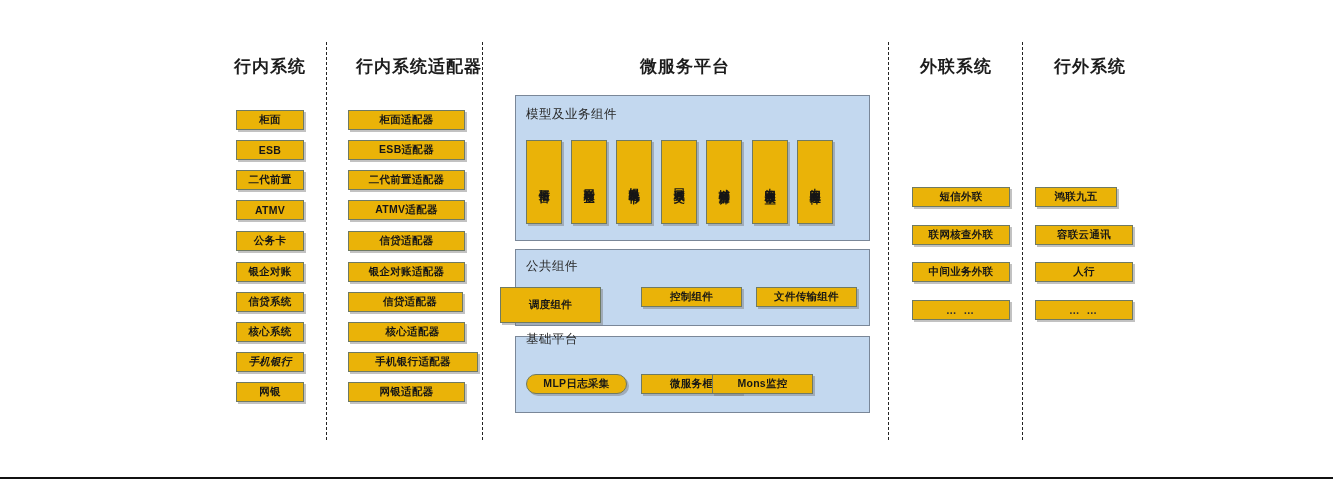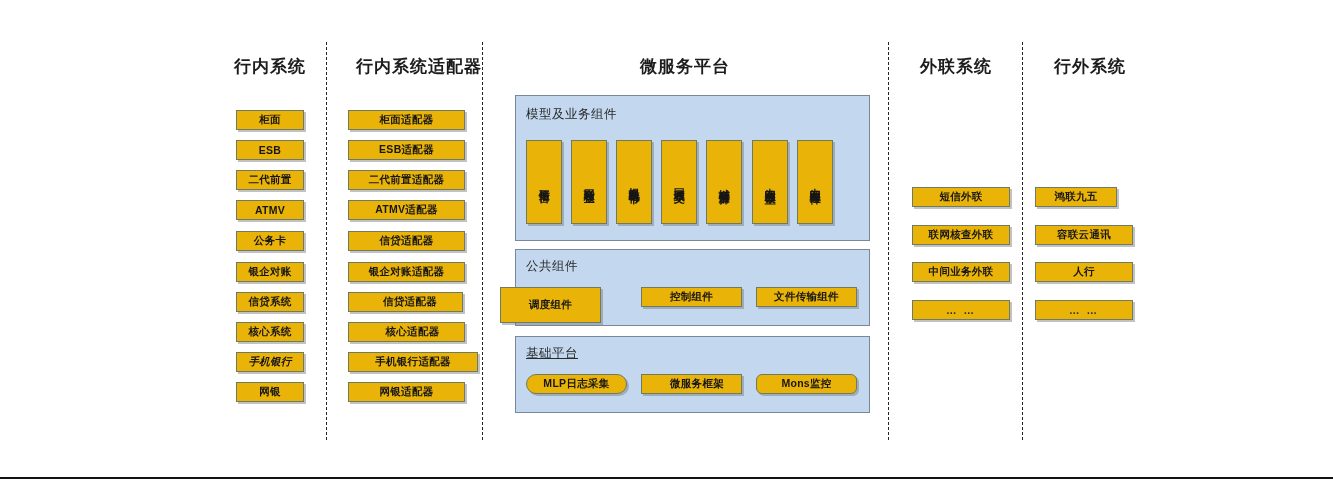--- a/index.html
+++ b/index.html
@@ -134,25 +134,25 @@
   <div class="node v" style="left:797px;top:140px;width:36px;height:84px;">中间业务组件</div>
 
   <div class="panel" style="left:515px;top:249px;width:355px;height:77px;"></div>
   <div class="panel-label" style="left:526px;top:258px;">公共组件</div>
 
   <div class="node" style="left:500px;top:287px;width:101px;height:36px;">调度组件</div>
   <div class="node" style="left:641px;top:287px;width:101px;height:20px;">控制组件</div>
   <div class="node" style="left:756px;top:287px;width:101px;height:20px;">文件传输组件</div>
 
   <div class="panel" style="left:515px;top:336px;width:355px;height:77px;"></div>
-  <div class="panel-label" style="left:526px;top:345px;text-decoration:underline;">基础平台</div>
+  <div class="panel-label" style="left:526px;top:331px;">基础平台</div>
 
   <div class="node" style="left:526px;top:374px;width:101px;height:20px;border-radius:10px;">MLP日志采集</div>
   <div class="node" style="left:641px;top:374px;width:101px;height:20px;padding-left:11px;">微服务框架</div>
-  <div class="node" style="left:756px;top:374px;width:101px;height:20px;border-radius:6px;">Mons监控</div>
+  <div class="node" style="left:712px;top:374px;width:101px;height:20px;">Mons监控</div>
 
   <div class="node" style="left:912px;top:187px;width:98px;height:20px;">短信外联</div>
   <div class="node" style="left:912px;top:225px;width:98px;height:20px;">联网核查外联</div>
   <div class="node" style="left:912px;top:262px;width:98px;height:20px;">中间业务外联</div>
   <div class="node ellipsis" style="left:912px;top:300px;width:98px;height:20px;">… …</div>
 
   <div class="node" style="left:1035px;top:187px;width:82px;height:20px;">鸿联九五</div>
   <div class="node" style="left:1035px;top:225px;width:98px;height:20px;">容联云通讯</div>
   <div class="node" style="left:1035px;top:262px;width:98px;height:20px;">人行</div>
   <div class="node ellipsis" style="left:1035px;top:300px;width:98px;height:20px;">… …</div>

